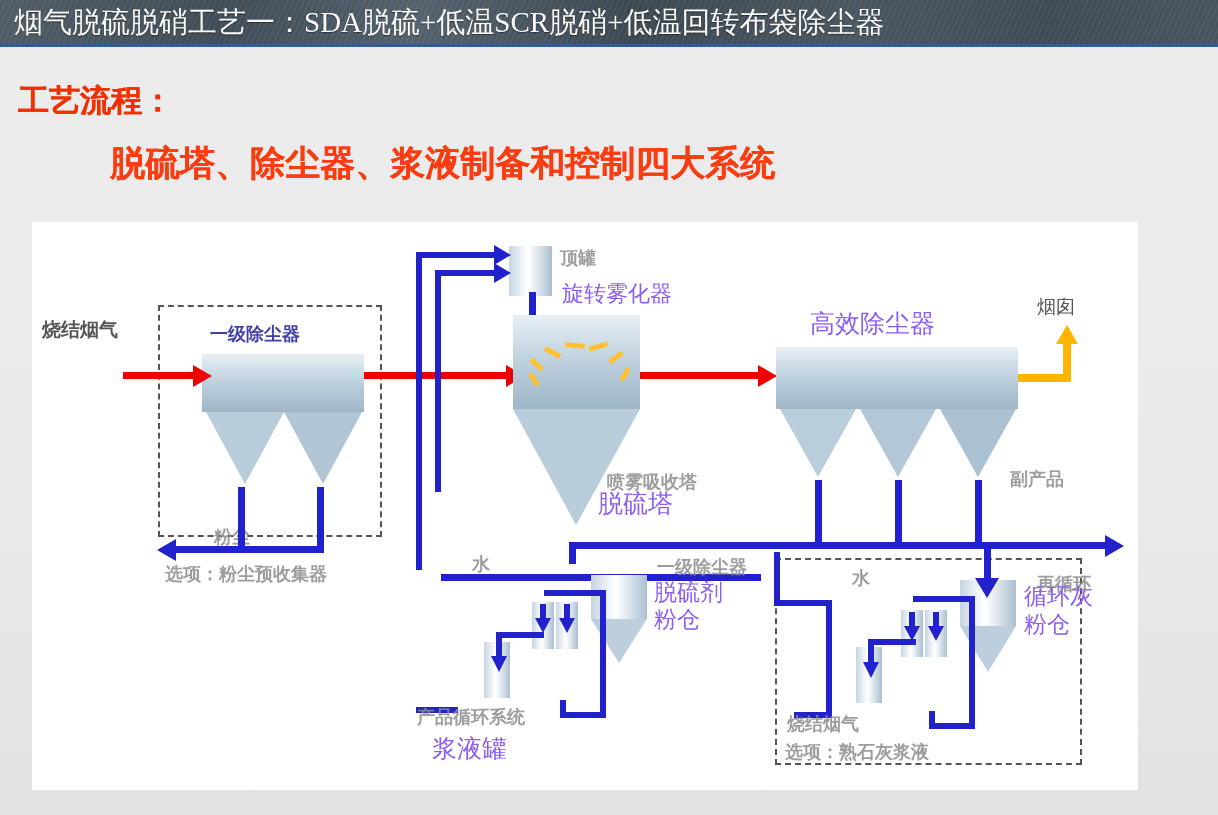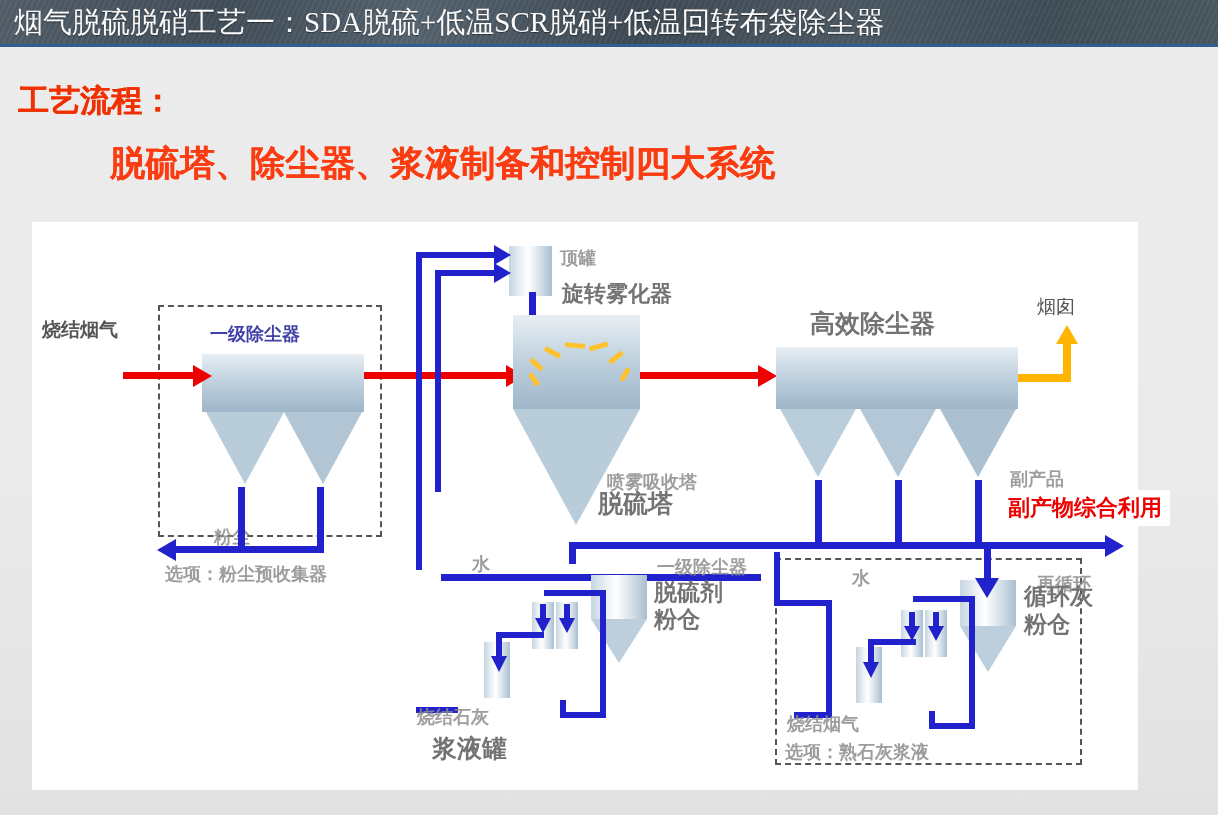--- a/index.html
+++ b/index.html
@@ -67,21 +67,21 @@
     background:linear-gradient(90deg,#bed0dd 0%, #e9f1f6 28%, #fdfefe 46%, #d2dfe9 72%, #a6bccd 100%);
   }
 
   
   .bl { position:absolute; background:#2222cc; }  
   .rl { position:absolute; background:#ee0000; }  
   .yl { position:absolute; background:#ffb400; }  
 
   
   .lab-blue{
-    position:absolute; color:#737373; font-weight:bold; white-space:nowrap;
+    position:absolute; color:#8b5cf6; font-weight:normal; white-space:nowrap;
     font-size:21px; line-height:1.05;
   }
   .lab-gray{
     position:absolute; color:#555; white-space:nowrap;
     font-family:"Liberation Serif","DejaVu Serif",serif;
     font-size:19px; font-weight:bold;
   }
   .lab-faint{
     position:absolute; color:#8c8c8c; white-space:nowrap;
     font-family:"Liberation Serif","DejaVu Serif",serif;
@@ -205,21 +205,20 @@
   <div class="lab-blue" style="left:778px; top:88px; font-size:25px;">高效除尘器</div>
 
   <div class="lab-gray" style="left:1005px; top:72px; font-weight:normal;">烟囱</div>
   <div class="yl" style="left:986px; top:152px; width:53px; height:8px;"></div>
   <div class="yl" style="left:1031px; top:120px; width:8px; height:36px;"></div>
   <div style="position:absolute;left:1024px;top:103px;width:0;height:0;
               border-left:11px solid transparent;border-right:11px solid transparent;
               border-bottom:19px solid #ffb400;"></div>
 
   <div class="lab-faint" style="left:978px; top:245px;">副产品</div>
-  <div class="lab-red-box" style="left:968px; top:268px;">副产物综合利用</div>
 
   <div class="bl" style="left:783px; top:258px; width:7px; height:68px;"></div>
   <div class="bl" style="left:863px; top:258px; width:7px; height:68px;"></div>
   <div class="bl" style="left:943px; top:258px; width:7px; height:68px;"></div>
 
   <div class="bl" style="left:537px; top:320px; width:538px; height:7px;"></div>
   <div class="bl" style="left:537px; top:320px; width:7px; height:22px;"></div>
   <div style="position:absolute;left:1073px;top:313px;width:0;height:0;
               border-top:11px solid transparent;border-bottom:11px solid transparent;
               border-left:19px solid #2222cc;"></div>
@@ -255,21 +254,21 @@
               border-left:8px solid transparent;border-right:8px solid transparent;
               border-top:16px solid #2222cc;"></div>
 
   <div class="bl" style="left:512px; top:368px; width:62px; height:6px;"></div>
   <div class="bl" style="left:568px; top:368px; width:6px; height:128px;"></div>
   <div class="bl" style="left:528px; top:490px; width:46px; height:6px;"></div>
   <div class="bl" style="left:528px; top:478px; width:6px; height:18px;"></div>
 
   <div class="bl" style="left:384px; top:485px; width:42px; height:6px;"></div>
 
-  <div class="lab-faint" style="left:385px; top:483px;">烧结石灰</div>
+  <div class="lab-faint" style="left:385px; top:483px;">产品循环系统</div>
   <div class="lab-blue" style="left:400px; top:513px; font-size:25px;">浆液罐</div>
 
   <div class="dashbox" style="left:743px; top:336px; width:307px; height:207px;"></div>
 
   <div class="lab-faint" style="left:820px; top:344px;">水</div>
   <div class="lab-faint" style="left:1005px; top:350px;">再循环</div>
 
   <div class="cyl" style="left:928px; top:358px; width:56px; height:46px;"></div>
   <div style="position:absolute;left:928px;top:404px;width:0;height:0;
               border-left:28px solid transparent;border-right:28px solid transparent;

